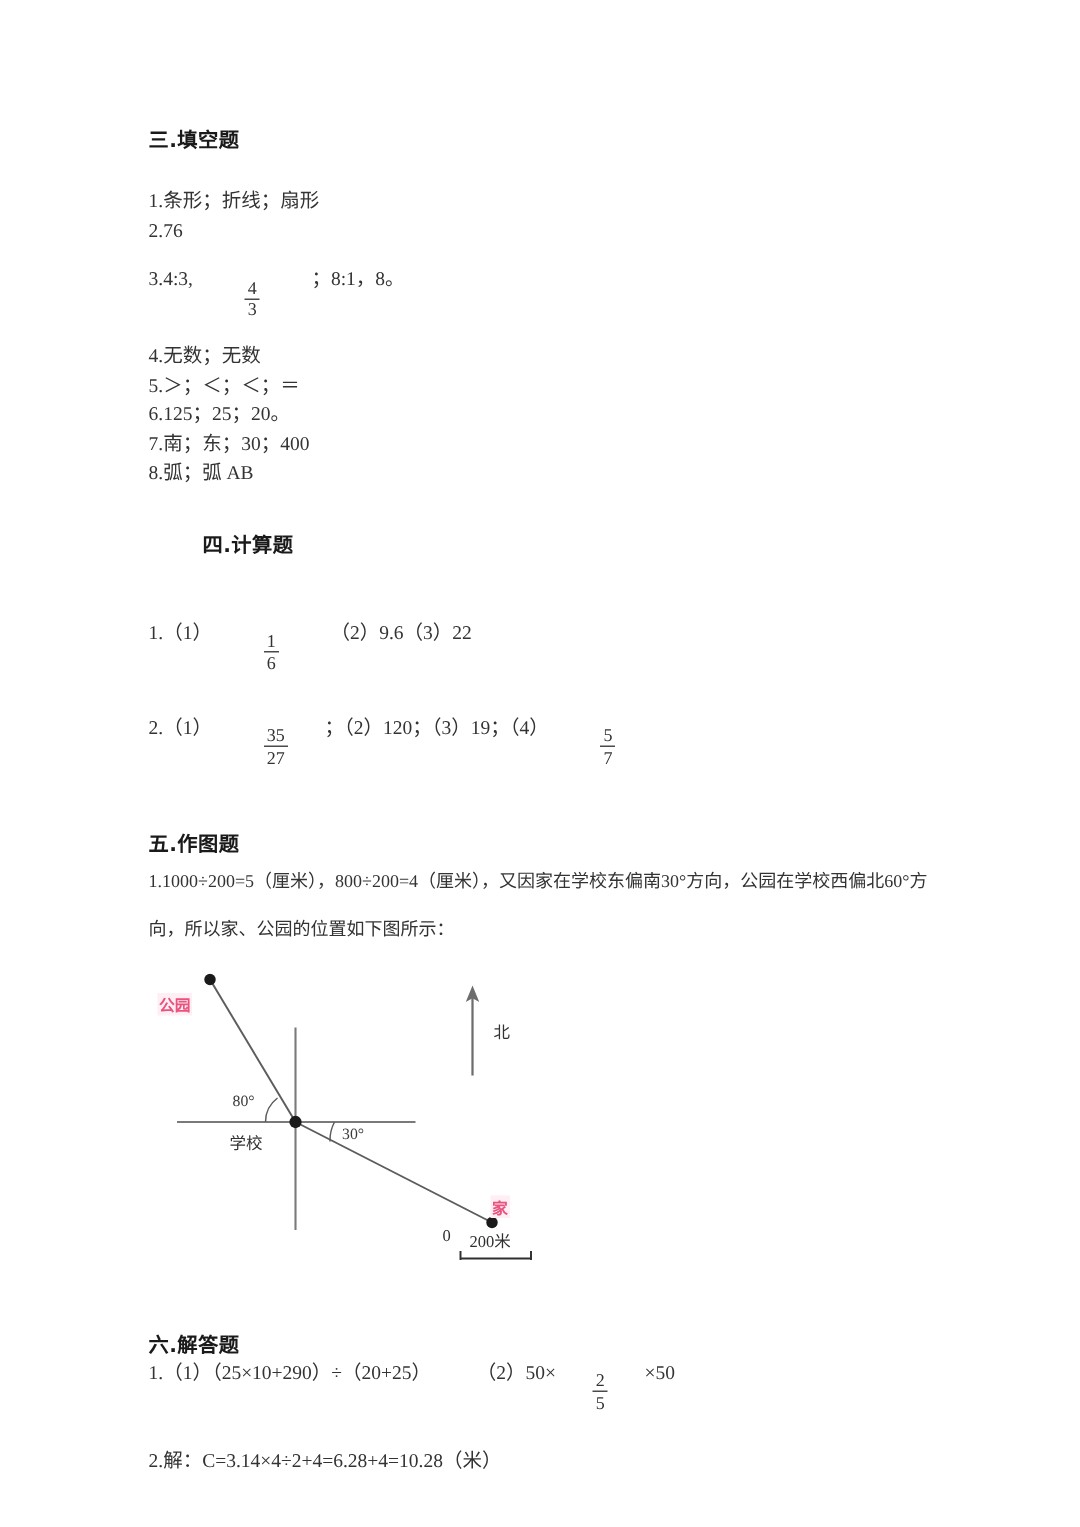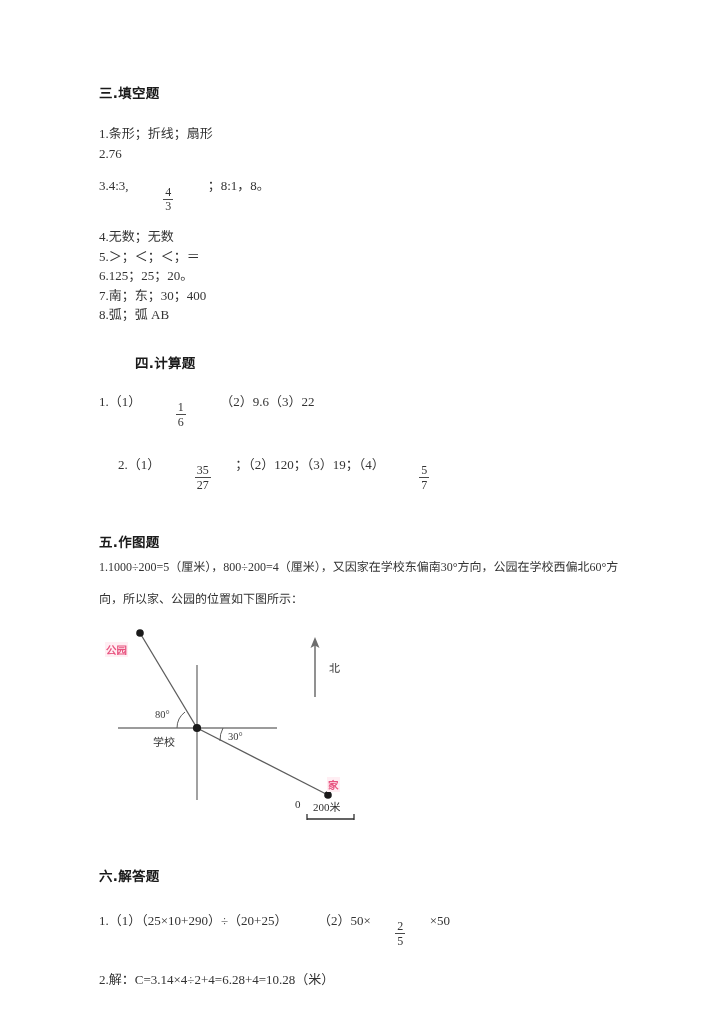--- a/index.html
+++ b/index.html
@@ -48,22 +48,22 @@
     font-size: 13px;
     line-height: 19px;
     color: #333333;
     margin: 0;
     white-space: nowrap;
   }
   .block-fill { margin-top: 22px; }
   .tight { line-height: 19.5px; }
   .gap-top-13 { margin-top: 13px; }
   .gap-top-21 { margin-top: 21px; }
-  .gap-top-25 { margin-top: 25px; margin-left: 19px; }
-  .gap-top-28 { margin-top: 20px; }
+  .gap-top-25 { margin-top: 25px; }
+  .gap-top-28 { margin-top: 40px; }
 
   
   .frac {
     display: inline-flex;
     flex-direction: column;
     align-items: center;
     justify-content: center;
     vertical-align: -0.55em;
     font-size: 12px;
     line-height: 1.06;
@@ -128,21 +128,21 @@
   .fig-label.plain-bold {
     font-weight: normal;
     color: #333333;
   }
   .fig-label.scale-txt {
     font-family: "Liberation Serif", "DejaVu Serif", serif;
     font-size: 11px;
     color: #2f2f2f;
   }
 
-  .sec6-line { margin-top: 26px; }
+  .sec6-line { }
 </style>
 </head>
 <body>
 
 <div class="page">
   <div class="content">
 
     <div class="sec-head sec-3">三.填空题</div>
 
     <div class="block-fill">

